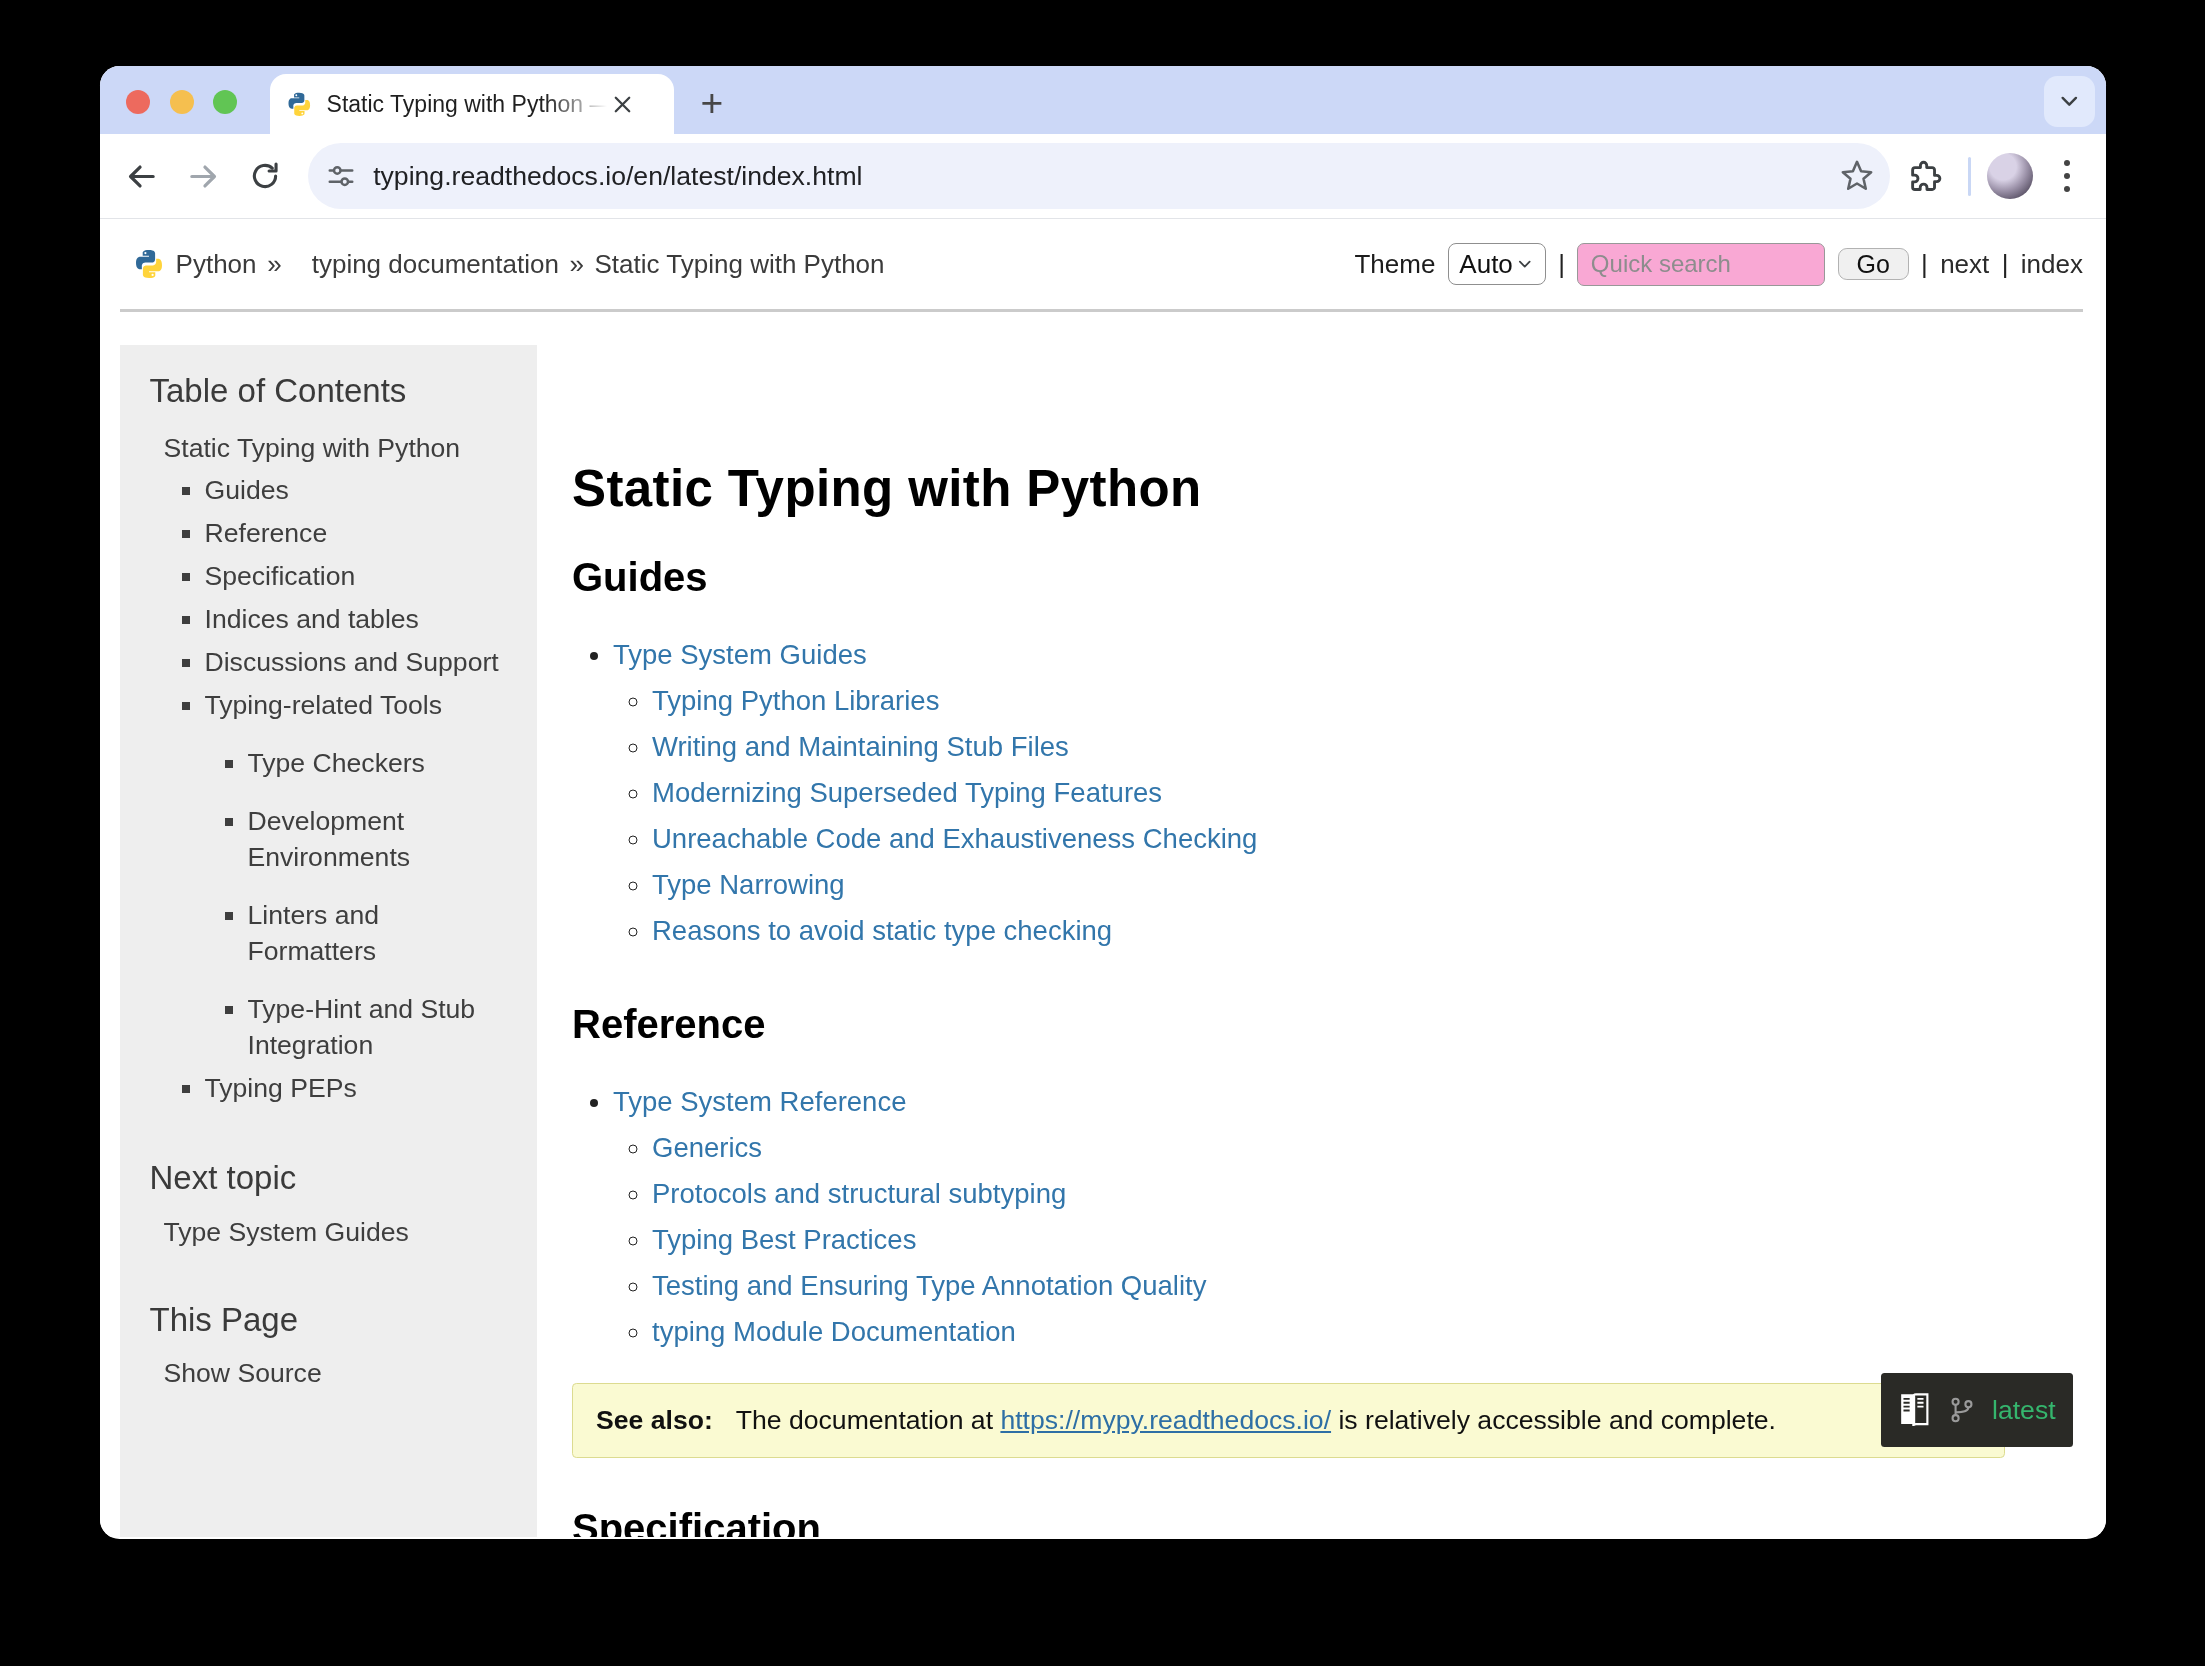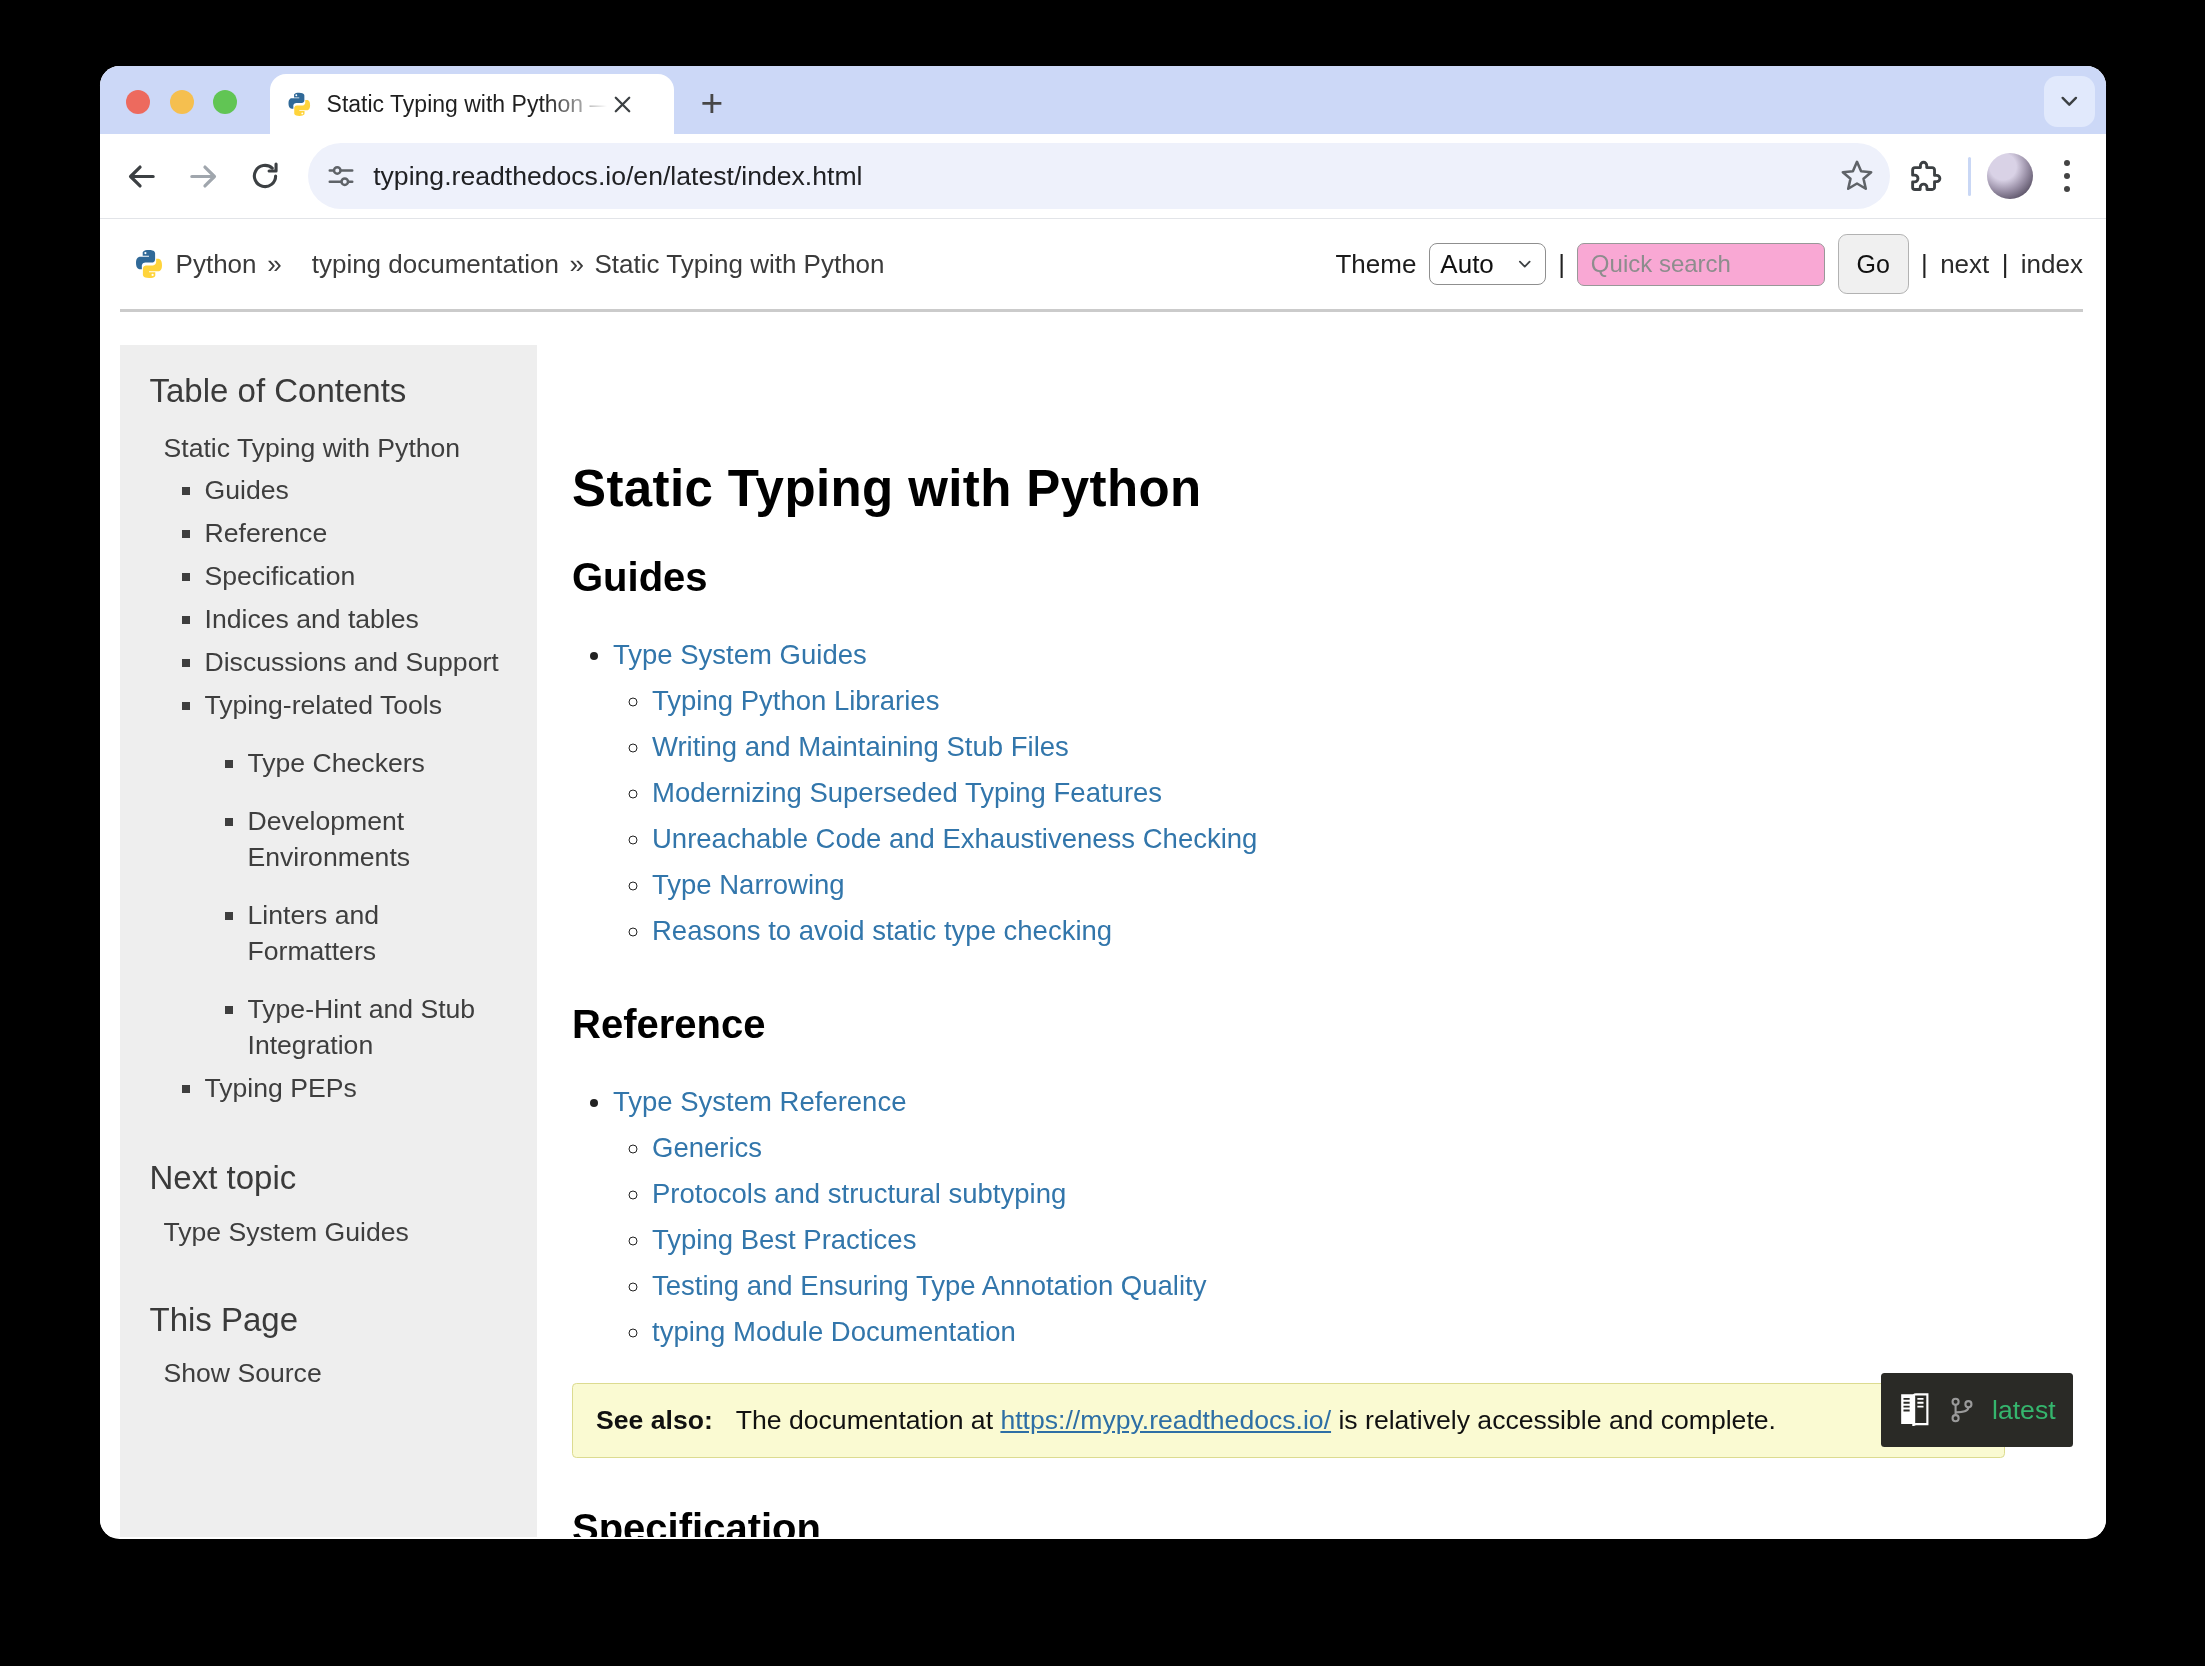--- a/index.html
+++ b/index.html
@@ -50,26 +50,26 @@
 
   
   .page { position:relative; height:1318px; background:#fff; overflow:hidden; }
   .docs-header { height:90px; display:flex; align-items:center; padding:0 23px 0 33px; }
   .crumbs { display:flex; align-items:center; font-size:26px; color:#3b3b3b; flex:1; min-width:0; }
   .crumbs .pylogo { width:32px; height:32px; margin-right:10.6px; }
   .crumb-link { color:#3b3b3b; }
   .crumb-sep { margin:0 10.6px; color:#3b3b3b; }
   .crumb-gap { margin-left:19.5px; }
   .hdr-controls { display:flex; align-items:center; font-size:26px; color:#1c1c1c; flex:0 0 auto; gap:12.4px; }
-  .theme-select { display:flex; align-items:center; gap:21px; border:1.8px solid #8f8f8f; border-radius:8px;
+  .theme-select { display:flex; align-items:center; gap:2px; border:1.8px solid #8f8f8f; border-radius:8px;
                   padding:4.4px 10.6px; background:#fff; font-size:26px; color:#111; }
   .quick-search { width:248px; height:43px; border:1.8px solid #989898; border-radius:7px; font-size:24px;
                   padding:0 12.4px; color:#333; background:#f9a8d4; font-family:"Liberation Sans",sans-serif; }
   .quick-search::placeholder { color:#8d8d8d; }
-  .go-btn { height:60px; padding:0 17.7px; background:#f0f0f0; border:1.8px solid #b2b2b2; border-radius:8.9px;
+  .go-btn { height:32px; padding:0 17.7px; background:#f0f0f0; border:1.8px solid #b2b2b2; border-radius:8.9px;
             font-size:25px; color:#111; }
   .hdr-pipe { color:#222; }
   .hdr-link { color:#2b2b2b; }
   .rule { height:2.7px; background:#cbcbcb; margin:0 23px 0 19.5px; }
 
   
   .sidebar { position:absolute; left:19.5px; top:126px; width:417px; height:1420px;
              background:#eeeeee; padding:26.6px 23px 0 30px; color:#3e3e3e; }
   .sb-h { font-size:33px; color:#3a3a3a; font-weight:400; }
   .sb-root { display:block; font-size:26.6px; margin:23px 0 0 14px; color:#3e3e3e; }

